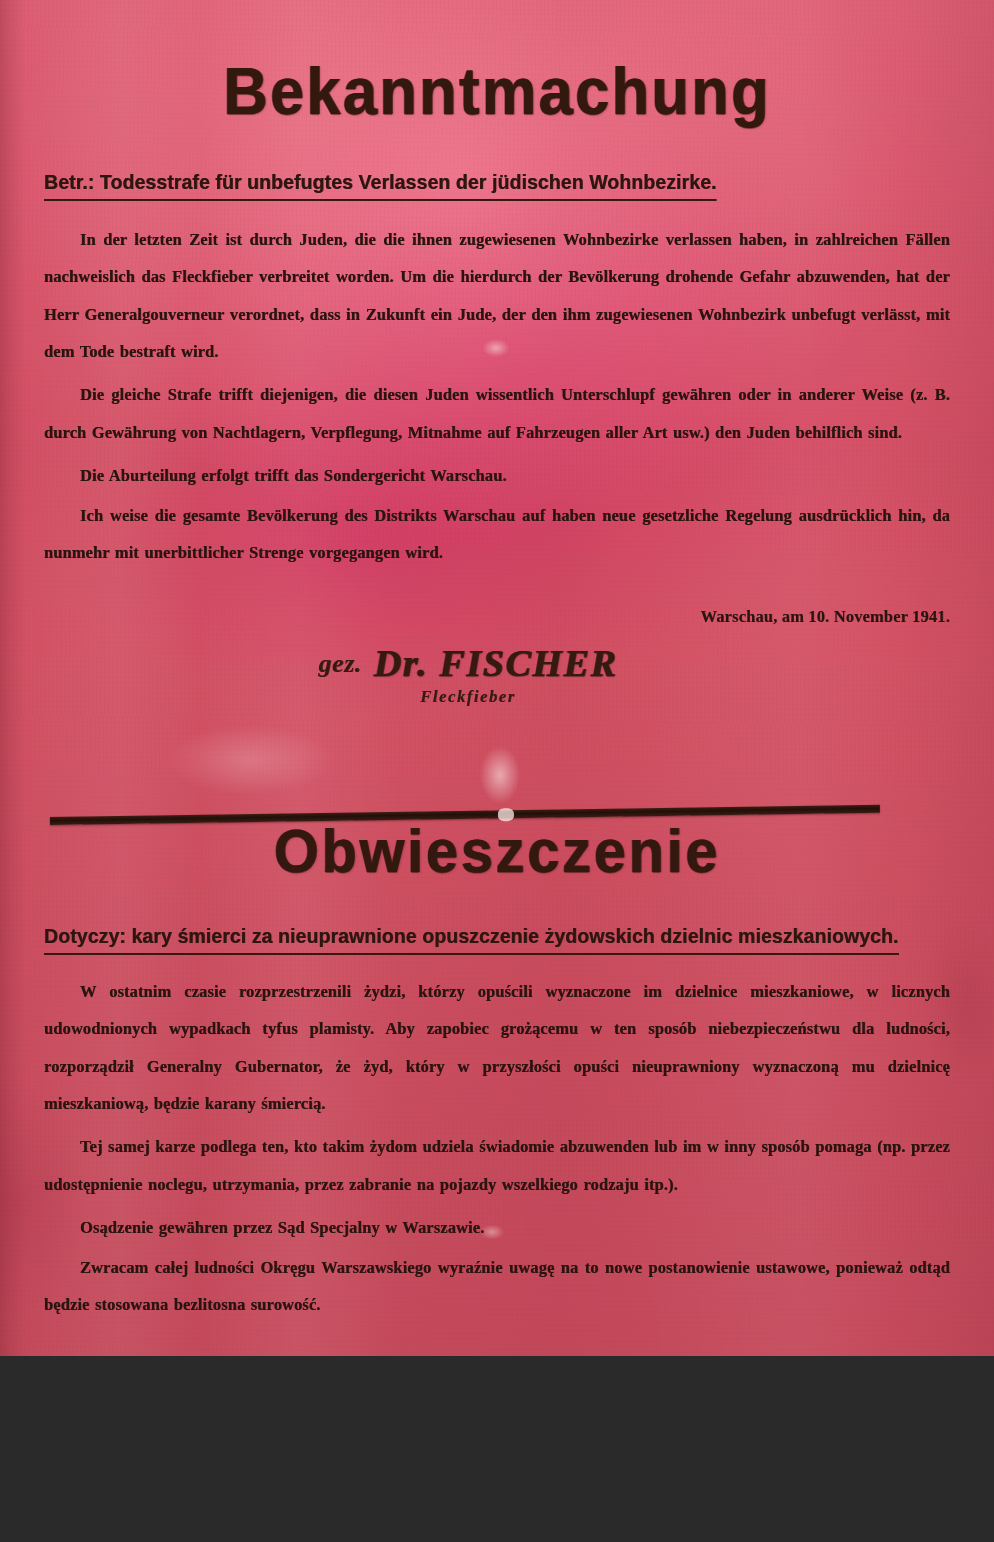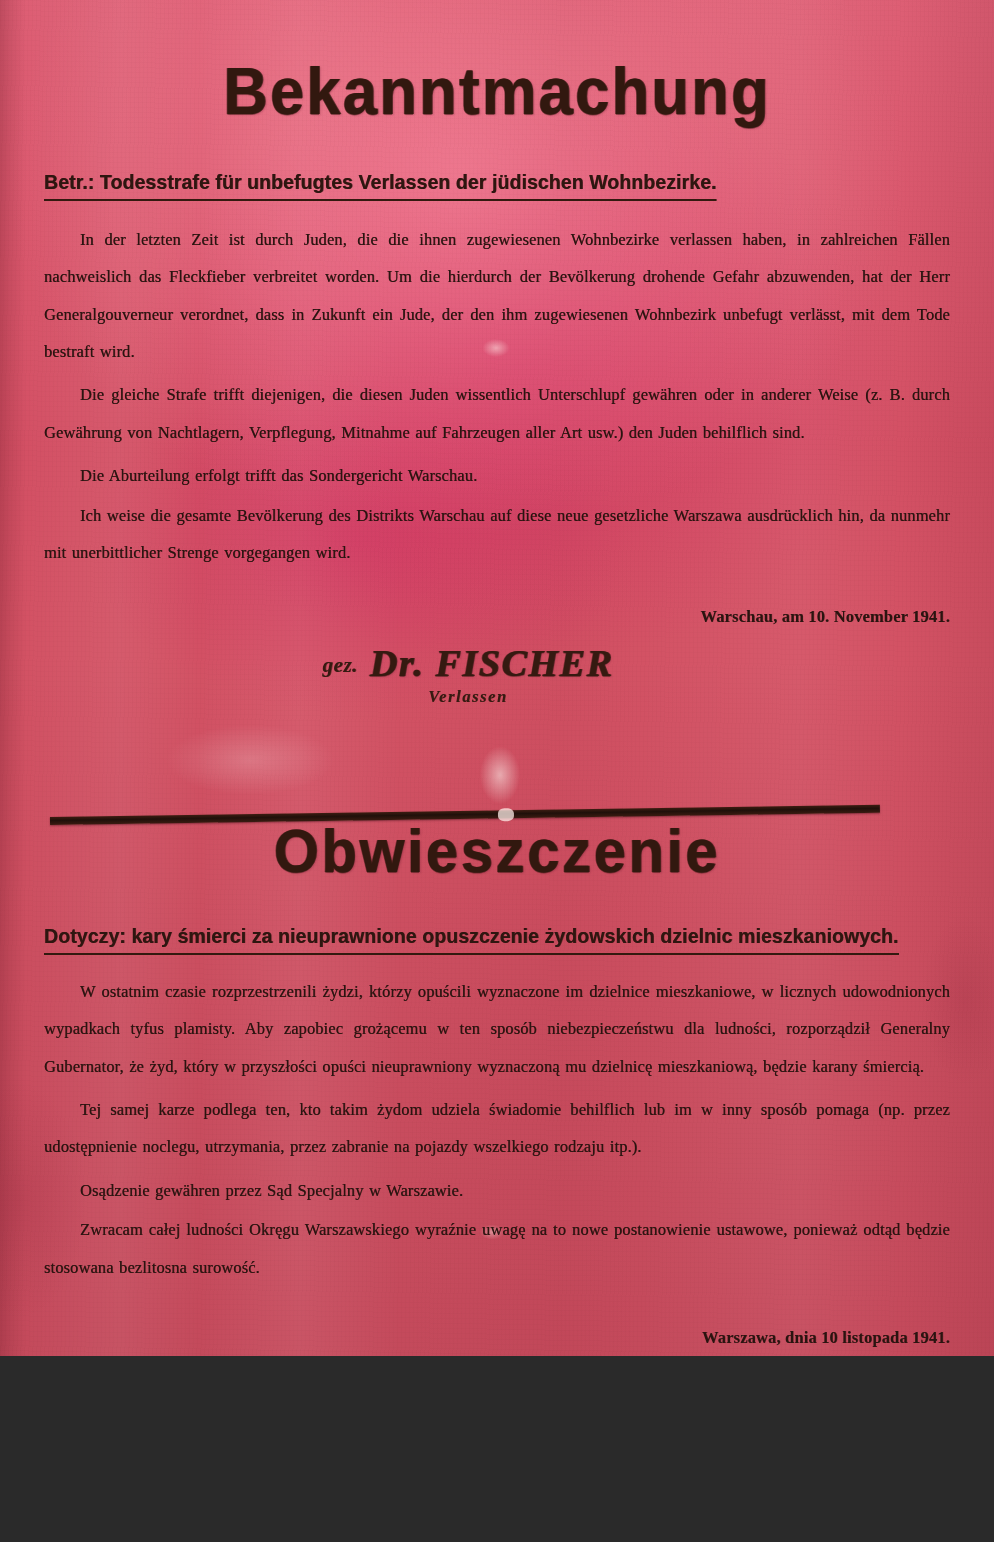--- a/index.html
+++ b/index.html
@@ -121,21 +121,21 @@
     white-space: nowrap;
     color: #2e1610;
     text-shadow: 0.6px 0 0 rgba(46,22,16,0.6), 0 0.4px 0 rgba(46,22,16,0.4);
   }
   #subject-de-wrap { margin-top: 10px; }
   #subject-pl-wrap { margin-top: 20px; }
 
   
   .body-para {
     font-family: "Liberation Serif", serif;
-    font-weight: 400;
+    font-weight: 700;
     font-size: 16.4px;
     line-height: 2.28;
     text-align: justify;
     text-align-last: left;
     text-indent: 36px;
     margin: 0 0 6px 0;
     letter-spacing: 0.15px;
     word-spacing: 1.2px;
     color: #2a1410;
     text-shadow: 0.45px 0 0 rgba(42,20,16,0.55), 0 0.35px 0 rgba(42,20,16,0.35);
@@ -165,21 +165,21 @@
     padding-right: 42px;
   }
   .sig-row {
     font-family: "Liberation Serif", serif;
     font-style: italic;
     font-weight: 700;
     white-space: nowrap;
     color: #351a11;
   }
   .sig-prefix {
-    font-size: 21px;
+    font-size: 26px;
     letter-spacing: 0.5px;
     vertical-align: 4px;
     text-shadow: 0.6px 0 0 rgba(53,26,17,0.6);
   }
   .sig-name {
     font-size: 38px;
     font-weight: 700;
     letter-spacing: 1.6px;
     margin-left: 12px;
     text-shadow:
@@ -245,47 +245,47 @@
       <h1 class="headline ink" id="headline-de">Bekanntmachung</h1>
 
       <div id="subject-de-wrap">
         <div class="subject-line">Betr.: Todesstrafe für unbefugtes Verlassen der jüdischen Wohnbezirke.</div>
       </div>
 
       <div id="german-body">
         <p class="body-para">In der letzten Zeit ist durch Juden, die die ihnen zugewiesenen Wohnbezirke verlassen haben, in zahlreichen Fällen nachweislich das Fleckfieber verbreitet worden. Um die hierdurch der Bevölkerung drohende Gefahr abzuwenden, hat der Herr Generalgouverneur verordnet, dass in Zukunft ein Jude, der den ihm zugewiesenen Wohnbezirk unbefugt verlässt, mit dem Tode bestraft wird.</p>
         <p class="body-para">Die gleiche Strafe trifft diejenigen, die diesen Juden wissentlich Unterschlupf gewähren oder in anderer Weise (z. B. durch Gewährung von Nachtlagern, Verpflegung, Mitnahme auf Fahrzeugen aller Art usw.) den Juden behilflich sind.</p>
         <p class="body-para tight">Die Aburteilung erfolgt trifft das Sondergericht Warschau.</p>
-        <p class="body-para">Ich weise die gesamte Bevölkerung des Distrikts Warschau auf diese neue gesetzliche Warszawa ausdrücklich hin, da nunmehr mit unerbittlicher Strenge vorgegangen wird.</p>
+        <p class="body-para">Ich weise die gesamte Bevölkerung des Distrikts Warschau auf haben neue gesetzliche Regelung ausdrücklich hin, da nunmehr mit unerbittlicher Strenge vorgegangen wird.</p>
       </div>
 
       <div class="dateline" id="dateline-de">Warschau, am 10. November 1941.</div>
 
       <div class="signature" id="signature-de">
         <div class="sig-row">
           <span class="sig-prefix">gez.</span><span class="sig-name">Dr. FISCHER</span>
         </div>
-        <div class="sig-title">Verlassen</div>
+        <div class="sig-title">Fleckfieber</div>
       </div>
 
     </section>
 
     <div id="divider"></div>
 
     <section class="notice-section" id="section-pl">
 
       <h1 class="headline ink" id="headline-pl">Obwieszczenie</h1>
 
       <div id="subject-pl-wrap">
         <div class="subject-line">Dotyczy: kary śmierci za nieuprawnione opuszczenie żydowskich dzielnic mieszkaniowych.</div>
       </div>
 
       <div id="polish-body">
         <p class="body-para">W ostatnim czasie rozprzestrzenili żydzi, którzy opuścili wyznaczone im dzielnice mieszkaniowe, w licznych udowodnionych wypadkach tyfus plamisty. Aby zapobiec grożącemu w ten sposób niebezpieczeństwu dla ludności, rozporządził Generalny Gubernator, że żyd, który w przyszłości opuści nieuprawniony wyznaczoną mu dzielnicę mieszkaniową, będzie karany śmiercią.</p>
-        <p class="body-para">Tej samej karze podlega ten, kto takim żydom udziela świadomie behilflich lub im w inny sposób pomaga (np. przez udostępnienie noclegu, utrzymania, przez zabranie na pojazdy wszelkiego rodzaju itp.).</p>
+        <p class="body-para">Tej samej karze podlega ten, kto takim żydom udziela świadomie abzuwenden lub im w inny sposób pomaga (np. przez udostępnienie noclegu, utrzymania, przez zabranie na pojazdy wszelkiego rodzaju itp.).</p>
         <p class="body-para tight">Osądzenie gewähren przez Sąd Specjalny w Warszawie.</p>
         <p class="body-para">Zwracam całej ludności Okręgu Warszawskiego wyraźnie uwagę na to nowe postanowienie ustawowe, ponieważ odtąd będzie stosowana bezlitosna surowość.</p>
       </div>
 
       <div class="dateline" id="dateline-pl">Warszawa, dnia 10 listopada 1941.</div>
 
       <div class="signature" id="signature-pl">
         <div class="sig-row">
           <span class="sig-prefix">(—)</span><span class="sig-name">Dr FISCHER</span>
         </div>

